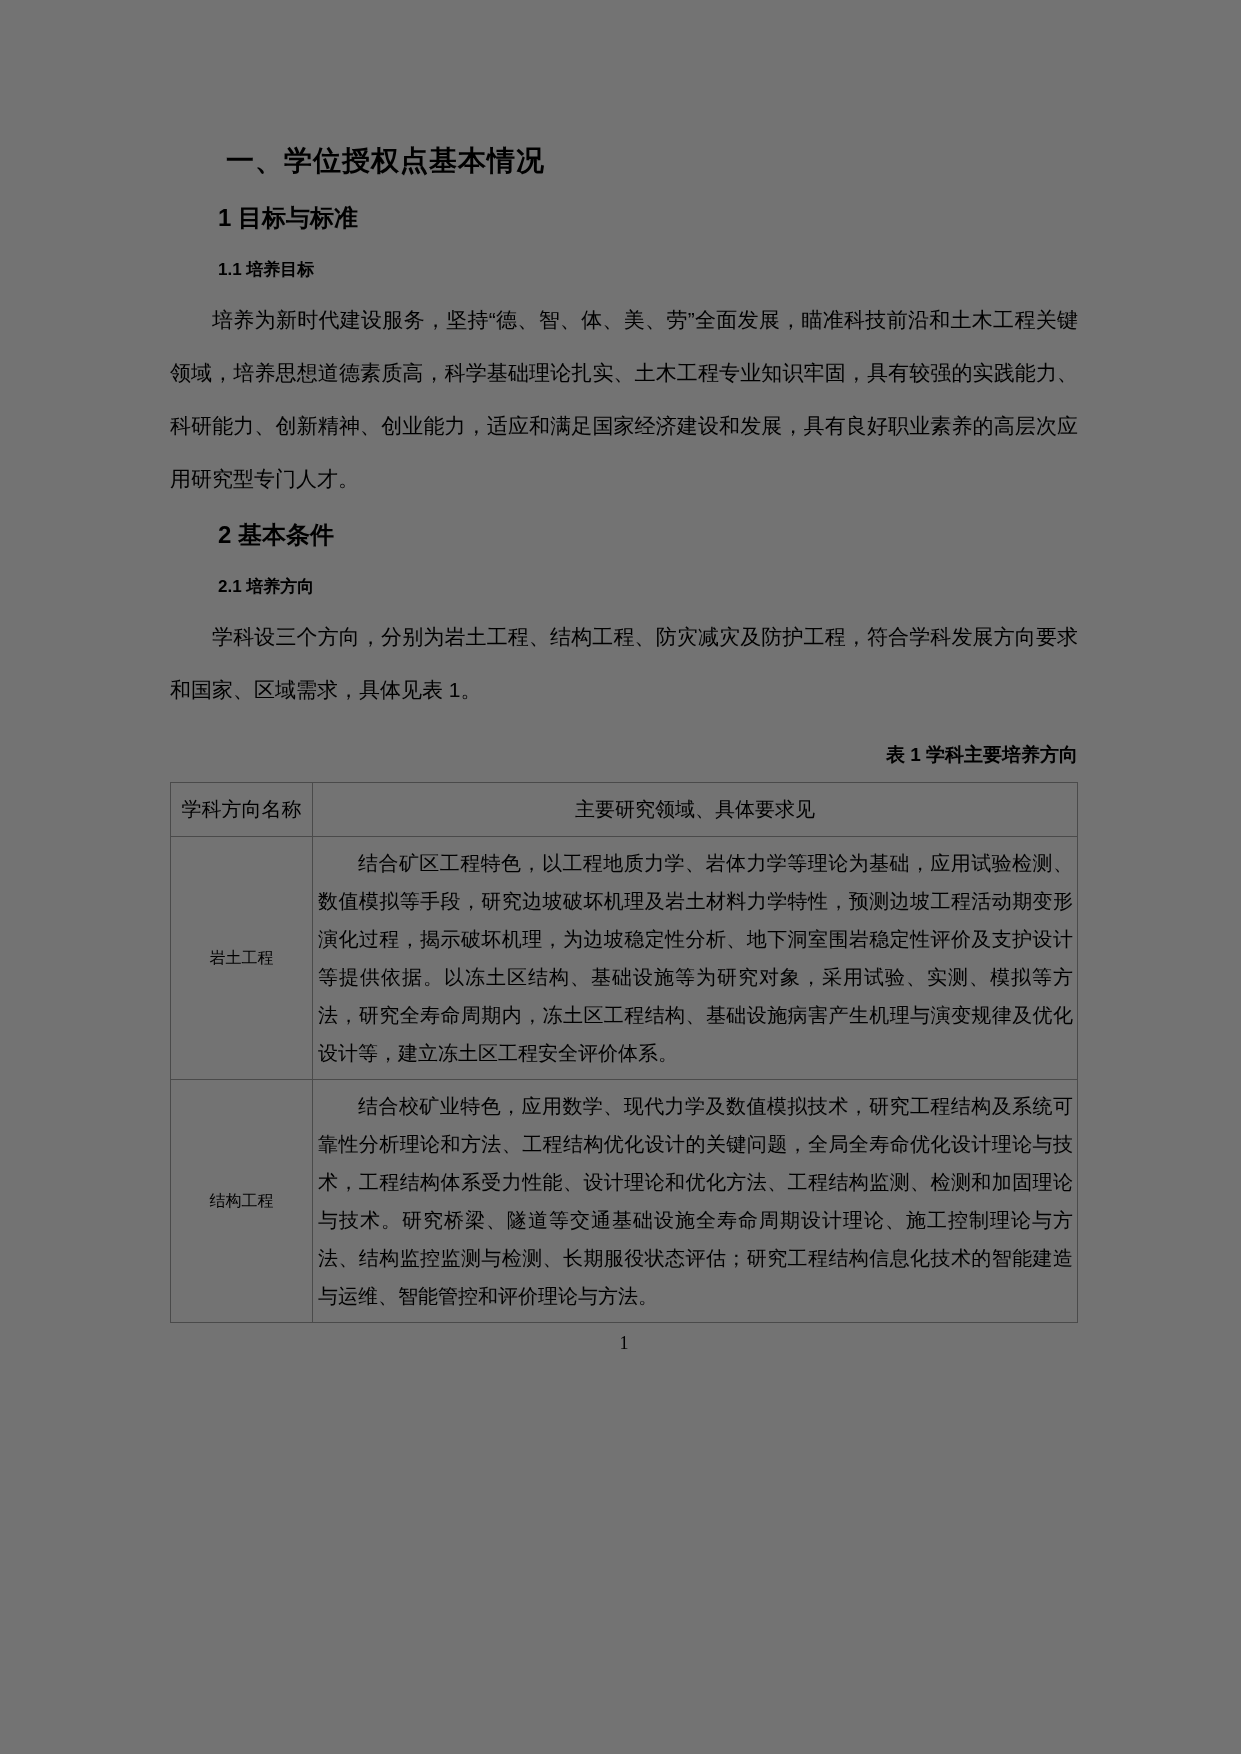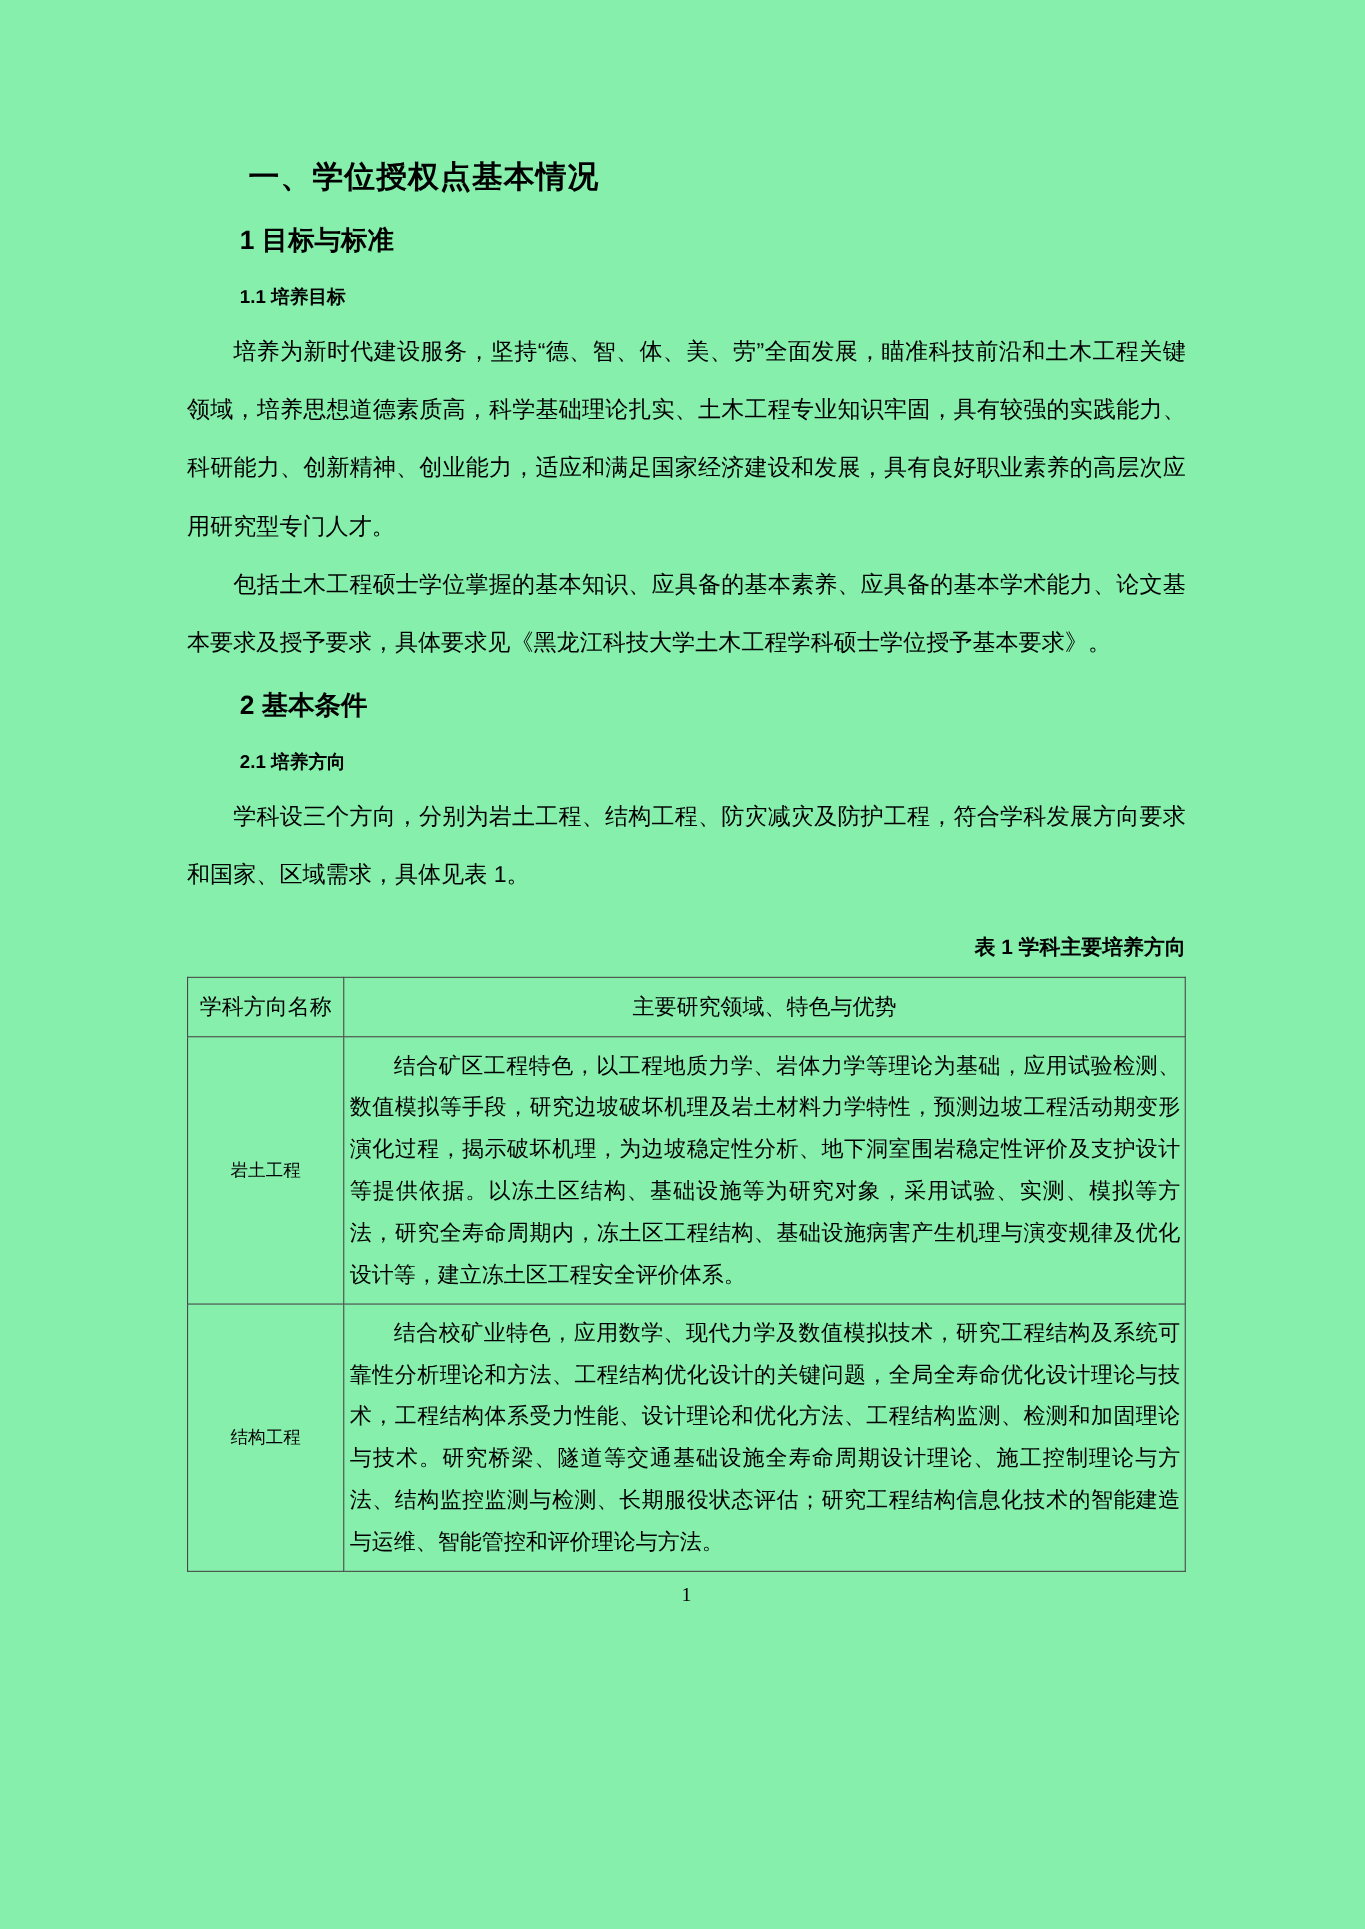--- a/index.html
+++ b/index.html
@@ -7,21 +7,21 @@
   body {
     width: 1241px;
     height: 1754px;
     font-family: "Liberation Sans", "DejaVu Sans", sans-serif;
     color: #000000;
     position: relative;
   }
   .page {
     width: 1241px;
     height: 1754px;
-    background: #86efac;
+    background: #737373;
     padding: 142px 163px 16px 170px;
     overflow: hidden;
   }
   
   .doc-title {
     font-size: 28px;
     font-weight: bold;
     margin-left: 56px;
     margin-bottom: 22px;
     letter-spacing: 1px;
@@ -100,39 +100,38 @@
 
   <div class="doc-title">一、学位授权点基本情况</div>
 
   <div class="h-level1">1 目标与标准</div>
 
   <div class="h-level2">1.1 培养目标</div>
 
   <p class="body-para">培养为新时代建设服务，坚持“德、智、体、美、劳”全面发展，瞄准科技前沿和土木工程关键领域，培养思想道德素质高，科学基础理论扎实、土木工程专业知识牢固，具有较强的实践能力、科研能力、创新精神、创业能力，适应和满足国家经济建设和发展，具有良好职业素养的高层次应用研究型专门人才。</p>
 
 
-  <p class="body-para">包括土木工程硕士学位掌握的基本知识、应具备的基本素养、应具备的基本学术能力、论文基本要求及授予要求，具体要求见《黑龙江科技大学土木工程学科硕士学位授予基本要求》。</p>
 
   <div class="h-level1">2 基本条件</div>
 
   <div class="h-level2">2.1 培养方向</div>
 
   <p class="body-para">学科设三个方向，分别为岩土工程、结构工程、防灾减灾及防护工程，符合学科发展方向要求和国家、区域需求，具体见表 1。</p>
 
   <div class="table-caption">表 1 学科主要培养方向</div>
 
   <table class="directions">
     <colgroup>
       <col class="col-name">
       <col class="col-desc">
     </colgroup>
     <thead>
       <tr>
         <th class="th-cell">学科方向名称</th>
-        <th class="th-cell">主要研究领域、特色与优势</th>
+        <th class="th-cell">主要研究领域、具体要求见</th>
       </tr>
     </thead>
     <tbody>
       <tr>
         <td class="dir-cell">岩土工程</td>
         <td class="desc-cell">
           <div class="cell-para">结合矿区工程特色，以工程地质力学、岩体力学等理论为基础，应用试验检测、数值模拟等手段，研究边坡破坏机理及岩土材料力学特性，预测边坡工程活动期变形演化过程，揭示破坏机理，为边坡稳定性分析、地下洞室围岩稳定性评价及支护设计等提供依据。以冻土区结构、基础设施等为研究对象，采用试验、实测、模拟等方法，研究全寿命周期内，冻土区工程结构、基础设施病害产生机理与演变规律及优化设计等，建立冻土区工程安全评价体系。</div>
         </td>
       </tr>
       <tr>

